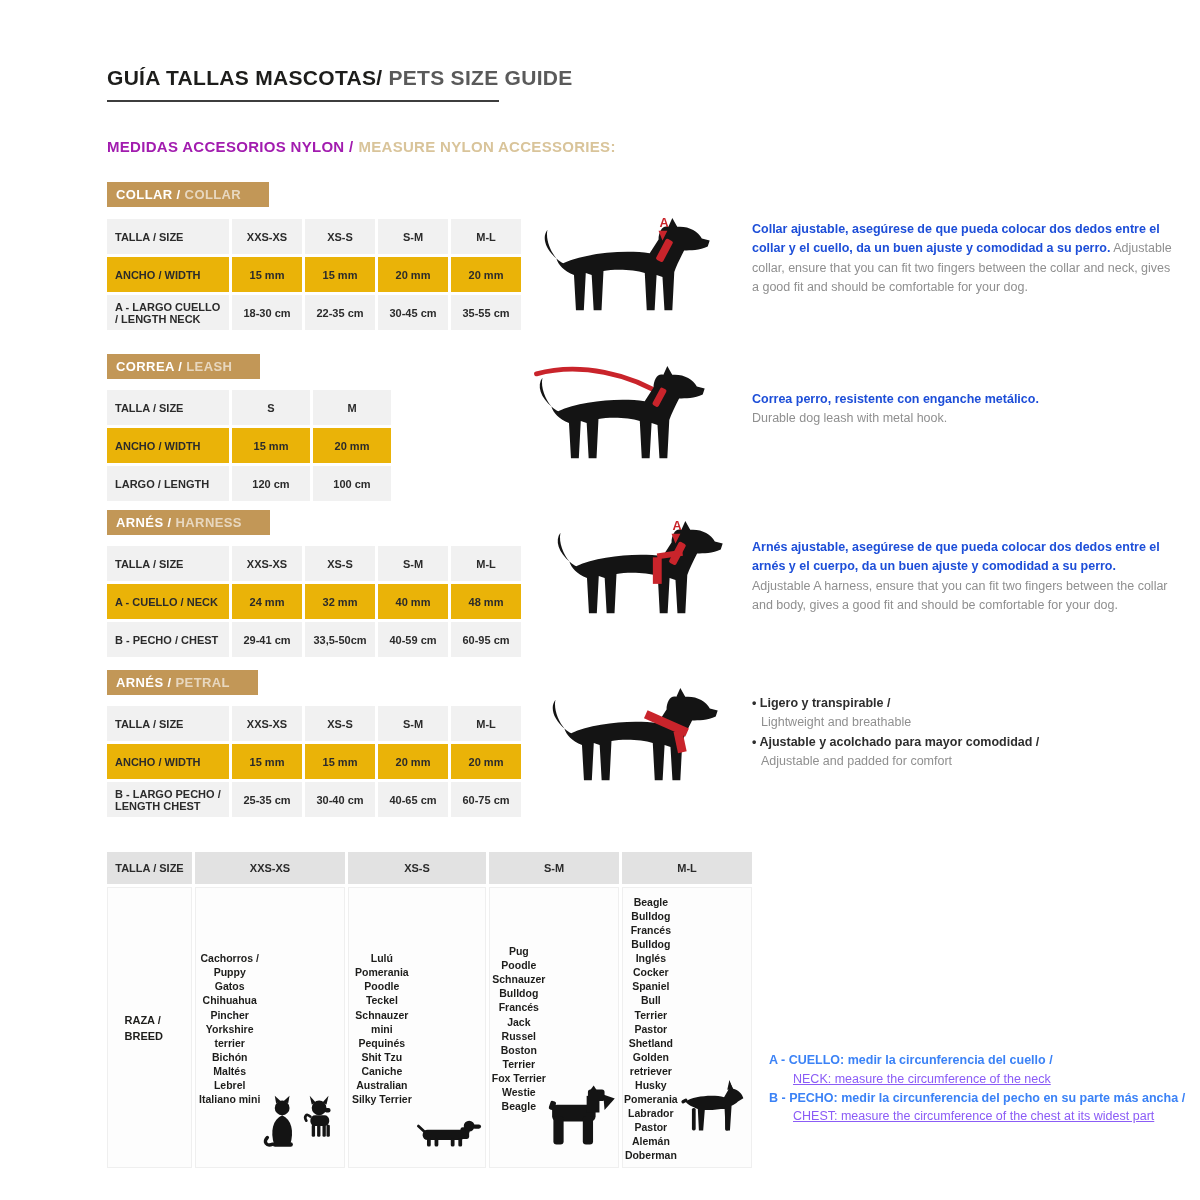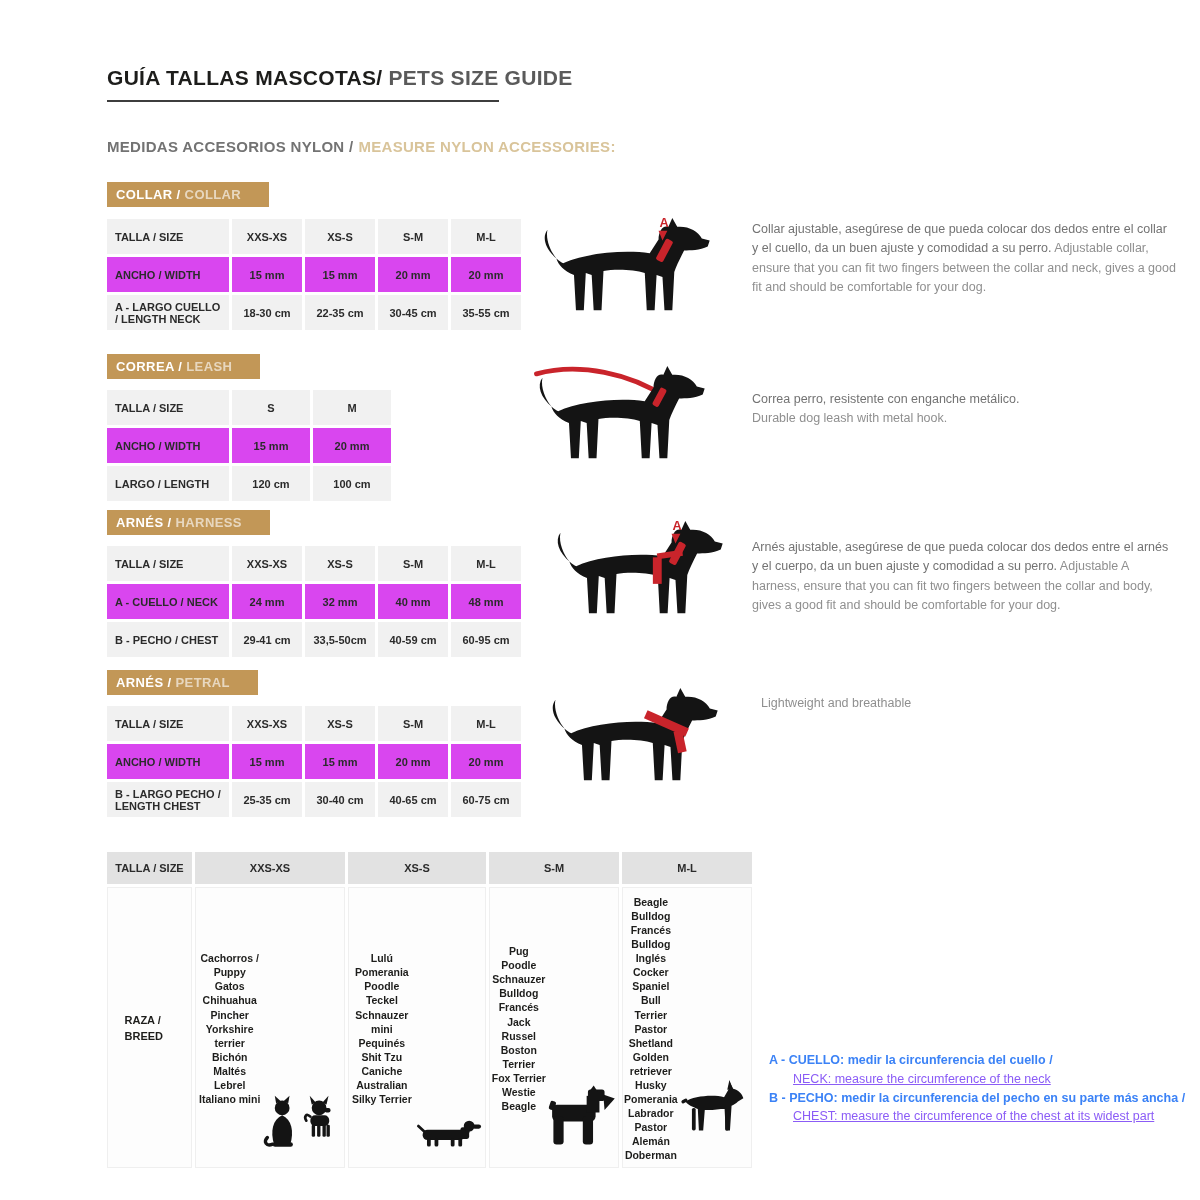--- a/index.html
+++ b/index.html
@@ -4,53 +4,53 @@
 <style>
   html,body{margin:0;padding:0;background:#fff;}
   .page{position:relative;width:1200px;height:1200px;background:#ffffff;overflow:hidden;
         color:#1d1d1b;font-family:"Liberation Sans",sans-serif;margin-left:12px;-webkit-font-smoothing:antialiased;}
 
   
   .title{position:absolute;left:95px;top:66px;width:392px;padding-bottom:10px;
          border-bottom:2px solid #3d3d3d;font-size:21px;font-weight:bold;letter-spacing:.3px;white-space:nowrap;}
   .title .en{color:#5a5a5a;margin-left:6px;}
   .subtitle{position:absolute;left:95px;top:138px;font-size:15px;font-weight:bold;letter-spacing:.3px;white-space:nowrap;}
-  .subtitle .es{color:#737373;}
+  .subtitle .es{color:#a21caf;}
   .subtitle .en{color:#d9c49a;margin-left:5px;}
 
   
   .badge{position:absolute;left:95px;background:#c29757;color:#fff;font-size:13px;font-weight:bold;
          padding:5px 28px 5px 9px;letter-spacing:.4px;white-space:nowrap;}
   .badge .en{opacity:.62;margin-left:4px;}
   #b-collar{top:182px}#b-correa{top:354px}#b-harness{top:510px}#b-petral{top:670px}
 
   
   .size-table{position:absolute;display:grid;gap:3px;}
   .cols4{grid-template-columns:122px repeat(4,70px);}
   .cols2{grid-template-columns:122px repeat(2,78px);}
   #t-collar{left:95px;top:219px}
   #t-correa{left:95px;top:390px}
   #t-harness{left:95px;top:546px}
   #t-petral{left:95px;top:706px}
   .size-table .cell{display:flex;align-items:center;justify-content:center;text-align:center;
         font-size:11px;font-weight:bold;min-height:29px;padding:3px 2px;color:#2b2b2b;}
   .size-table .lab{justify-content:flex-start;text-align:left;padding-left:8px;padding-right:4px;}
-  .rh{background:#f1f1f1}.rg{background:#d946ef}.rw{background:#f1f1f1}
+  .rh{background:#f1f1f1}.rg{background:#eab308}.rw{background:#f1f1f1}
 
   
   .dogfig{position:absolute;width:200px;height:118px;}
   #dog-collar{left:520px;top:214px}
   #dog-correa{left:515px;top:362px}
   #dog-harness{left:533px;top:517px}
   #dog-petral{left:528px;top:684px}
   .dogfig svg{display:block;width:100%;height:100%;}
 
   
   .desc{position:absolute;left:740px;width:424px;font-size:12.5px;line-height:1.55;}
-  .desc .es{font-weight:normal;color:#737373;}
+  .desc .es{font-weight:bold;color:#1d4ed8;}
   .desc .en{color:#8f8f8f;}
   #d-collar{top:220px}#d-correa{top:390px}#d-harness{top:538px}
   .bullets{position:absolute;left:740px;top:694px;width:424px;font-size:12.5px;line-height:1.55;}
   .bullet .es{font-weight:bold;color:#2e2e2e;display:block;}
   .bullet .es::before{content:"• ";}
   .bullet .en{color:#8f8f8f;display:block;padding-left:9px;}
 
   
   .breed-table{position:absolute;left:95px;top:852px;display:grid;
         grid-template-columns:85px 150px 138px 130px 130px;gap:3px;}
@@ -196,21 +196,26 @@
   <div class="desc" id="d-correa">
     <span class="es">Correa perro, resistente con enganche metálico.</span><br>
     <span class="en">Durable dog leash with metal hook.</span>
   </div>
   <div class="desc" id="d-harness">
     <span class="es">Arnés ajustable, asegúrese de que pueda colocar dos dedos entre el arnés y el cuerpo, da un buen ajuste y comodidad a su perro.</span>
     <span class="en">Adjustable A harness, ensure that you can fit two fingers between the collar and body, gives a good fit and should be comfortable for your dog.</span>
   </div>
   <div class="bullets">
     <div class="bullet">
+      <span class="es">Ligero y transpirable /</span>
       <span class="en">Lightweight and breathable</span>
+    </div>
+    <div class="bullet">
+      <span class="es">Ajustable y acolchado para mayor comodidad /</span>
+      <span class="en">Adjustable and padded for comfort</span>
     </div>
   </div>
 
   <div class="breed-table">
     <div class="hcell">TALLA / SIZE</div>
     <div class="hcell">XXS-XS</div>
     <div class="hcell">XS-S</div>
     <div class="hcell">S-M</div>
     <div class="hcell">M-L</div>
 

